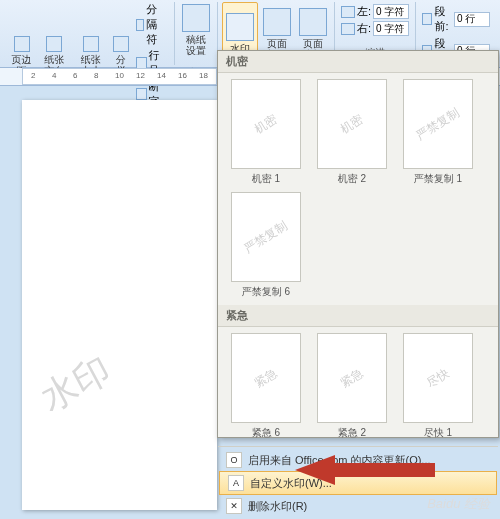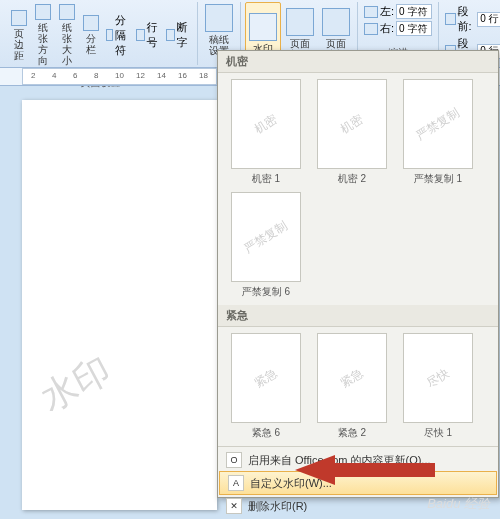--- a/index.html
+++ b/index.html
@@ -6,33 +6,33 @@
 body{background:#cfe2f3;width:500px;height:519px;overflow:hidden;position:relative}
 .ribbon{background:linear-gradient(#e8f1fb,#d6e5f5);height:68px;border-bottom:1px solid #9db8d8;display:flex;padding:2px 4px}
 .rgroup{display:flex;flex-direction:column;align-items:center;border-right:1px solid #b8cce0;padding:0 4px;height:100%}
 .rgroup-items{display:flex;gap:2px;flex:1}
 .rgroup-label{font-size:10px;color:#555;margin-top:8px}
 .rbtn{display:flex;flex-direction:column;align-items:center;justify-content:center;padding:2px 3px;cursor:pointer;border-radius:2px}
 .rbtn .icon{width:16px;height:16px;background:#dbe9f7;border:1px solid #7ba7d4;margin-bottom:2px}
 .rbtn.big .icon{width:28px;height:28px}
 .rbtn .lbl{font-size:10px;color:#333;text-align:center;line-height:1.1}
 .rbtn.active{background:#fef3d1;border:1px solid #e9b04a}
-.small-stack{display:flex;flex-direction:row;gap:1px}
+.small-stack{display:flex;flex-direction:column;gap:1px}
 .small-item{display:flex;align-items:center;gap:2px;font-size:10px;cursor:pointer;padding:0 2px}
 .small-item .icon{width:12px;height:12px;background:#dbe9f7;border:1px solid #7ba7d4}
 .indent-group{display:flex;flex-direction:column;gap:2px;padding:2px}
 .indent-row{display:flex;align-items:center;gap:2px;font-size:10px}
 .indent-row .icon{width:14px;height:12px;background:#dbe9f7;border:1px solid #7ba7d4}
 .indent-row input{width:36px;height:15px;border:1px solid #a7c0db;font-size:10px;padding:0 2px}
 .ruler{height:18px;background:#eef5fc;border-bottom:1px solid #9db8d8;position:relative;padding-left:22px}
 .ruler-scale{height:100%;background:#fff;border:1px solid #b5c9df;position:relative;width:195px}
 .ruler-scale span{position:absolute;top:2px;font-size:8px;color:#666}
 .doc-area{position:absolute;left:22px;top:100px;width:195px;height:410px;background:#fff;box-shadow:1px 1px 4px rgba(0,0,0,.3)}
 .doc-wm{position:absolute;left:40px;top:360px;font-size:36px;color:#d9d9d9;transform:rotate(-28deg);pointer-events:none}
-.dropdown{position:absolute;left:217px;top:50px;width:282px;height:448px;background:#f2f2ee;border:1px solid #9a9a90;box-shadow:2px 2px 6px rgba(0,0,0,.3);display:flex;flex-direction:column}
+.dropdown{position:absolute;left:217px;top:50px;width:282px;height:388px;background:#f2f2ee;border:1px solid #9a9a90;box-shadow:2px 2px 6px rgba(0,0,0,.3);display:flex;flex-direction:column}
 .dd-header{background:#eae9e2;color:#6a6a64;font-size:11px;font-weight:bold;padding:3px 8px;border-bottom:1px solid #d0cfc6}
 .dd-gallery{display:flex;flex-wrap:wrap;gap:6px;padding:6px 8px}
 .thumb{width:80px;display:flex;flex-direction:column;align-items:center;cursor:pointer}
 .thumb-box{width:70px;height:90px;background:#fff;border:1px solid #c7c7bf;display:flex;align-items:center;justify-content:center;position:relative}
 .thumb-wm{font-size:12px;color:#d0d0d0;transform:rotate(-32deg);white-space:nowrap}
 .thumb-label{font-size:10px;color:#555;margin-top:3px;text-align:center}
 .dd-menu{border-top:1px solid #d0cfc6;padding:2px 0}
 .dd-item{display:flex;align-items:center;gap:6px;padding:3px 8px;cursor:pointer;font-size:11px;color:#333}
 .dd-item.highlight{background:linear-gradient(#fef3cf,#fde09a);border:1px solid #e9b04a;margin:0 1px}
 .dd-item .icon{width:16px;height:16px;background:#fff;border:1px solid #c7c7bf;display:flex;align-items:center;justify-content:center;font-size:9px}

